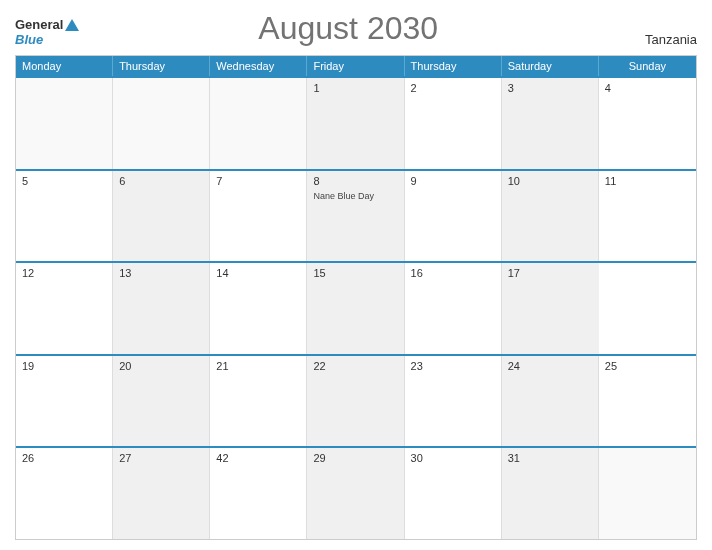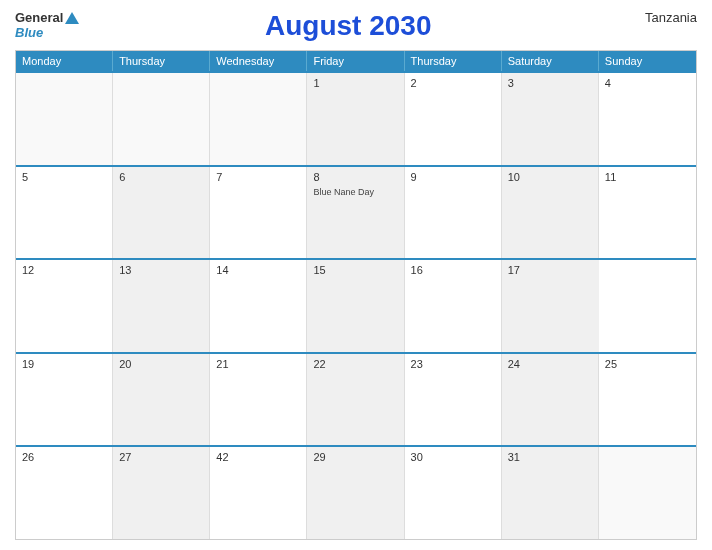--- a/index.html
+++ b/index.html
@@ -12,21 +12,21 @@
     }
     .page {
       width: 712px;
       height: 550px;
       padding: 10px 15px;
       display: flex;
       flex-direction: column;
     }
     .header {
       display: flex;
-      align-items: flex-start;
+      align-items: flex-end;
       justify-content: space-between;
       margin-bottom: 8px;
     }
     .logo {
       display: flex;
       align-items: center;
       gap: 2px;
     }
     .logo-text-general {
       font-size: 13px;
@@ -41,23 +41,23 @@
     }
     .logo-triangle {
       width: 0;
       height: 0;
       border-left: 7px solid transparent;
       border-right: 7px solid transparent;
       border-bottom: 12px solid #2e8bc0;
       margin-left: 2px;
     }
     .title {
-      font-size: 28px;
-      font-weight: bold;
-      color: #1d4ed8;
+      font-size: 32px;
+      font-weight: normal;
+      color: #737373;
       text-align: center;
       flex: 1;
     }
     .country {
       font-size: 13px;
       color: #333;
       text-align: right;
       min-width: 80px;
     }
     .calendar {
@@ -73,20 +73,21 @@
     }
     .day-header {
       color: #fff;
       font-size: 11px;
       padding: 4px 6px;
       text-align: left;
       border-right: 1px solid #5aaad0;
     }
     .day-header:last-child {
       border-right: none;
+      text-align: center;
     }
     .weeks {
       display: flex;
       flex-direction: column;
       flex: 1;
     }
     .week-row {
       display: grid;
       grid-template-columns: repeat(7, 1fr);
       flex: 1;
@@ -176,21 +177,21 @@
             <span class="day-number">5</span>
           </div>
         <div class="day-cell shaded">
             <span class="day-number">6</span>
           </div>
         <div class="day-cell">
             <span class="day-number">7</span>
           </div>
         <div class="day-cell shaded">
           <span class="day-number">8</span>
-          <span class="event-text">Blue Nane Day</span>
+          <span class="event-text">Nane Blue Day</span>
         </div>
         <div class="day-cell">
             <span class="day-number">9</span>
           </div>
         <div class="day-cell shaded">
             <span class="day-number">10</span>
           </div>
         <div class="day-cell">
             <span class="day-number">11</span>
           </div>

